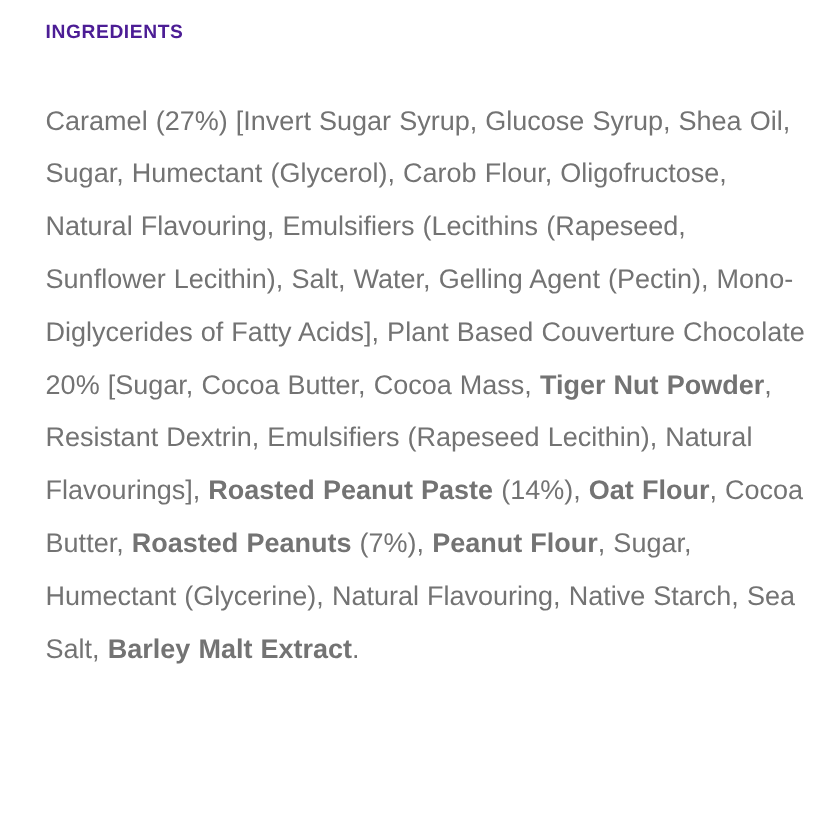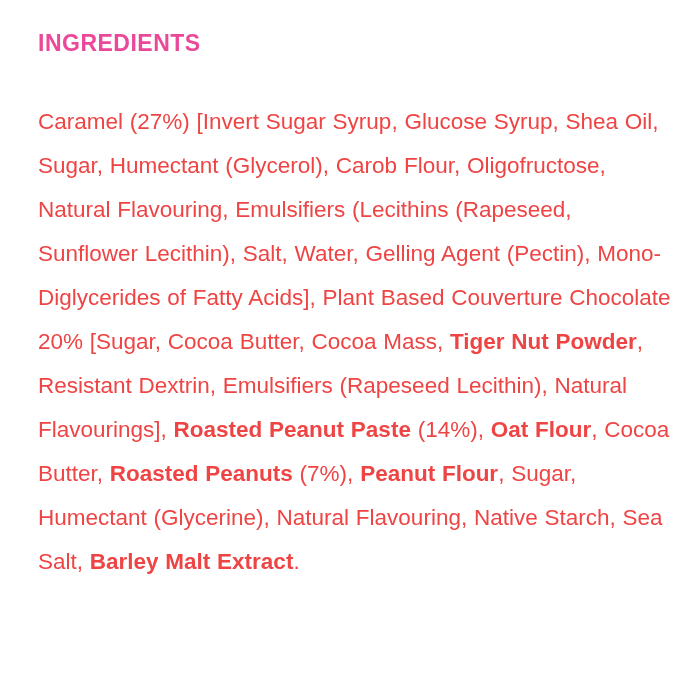--- a/index.html
+++ b/index.html
@@ -14,31 +14,31 @@
     color: #1a1a1a;
     overflow: hidden;
   }
   .page {
     box-sizing: border-box;
     width: 700px;
     height: 700px;
     padding: 18px 22px 0 38px;
   }
   .heading {
-    font-size: 23px;
+    font-size: 16px;
     font-weight: bold;
     letter-spacing: 0.5px;
-    color: #ec4899;
-    margin: 12px 0 42px 0;
+    color: #4c1d95;
+    margin: 0 0 42px 0;
     line-height: 1.2;
   }
   .ingredients-text {
     font-size: 22.5px;
     line-height: 44px;
-    color: #ef4444;
+    color: #737373;
     font-weight: normal;
     max-width: 645px;
     word-spacing: 0.5px;
   }
   .ingredients-text b {
     font-weight: bold;
   }
 </style>
 </head>
 <body>

